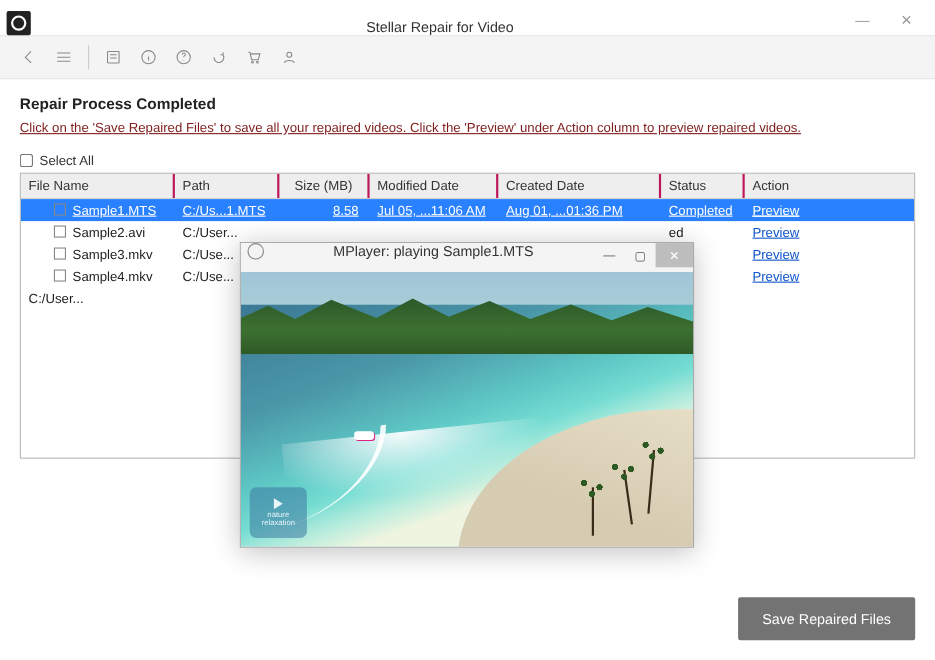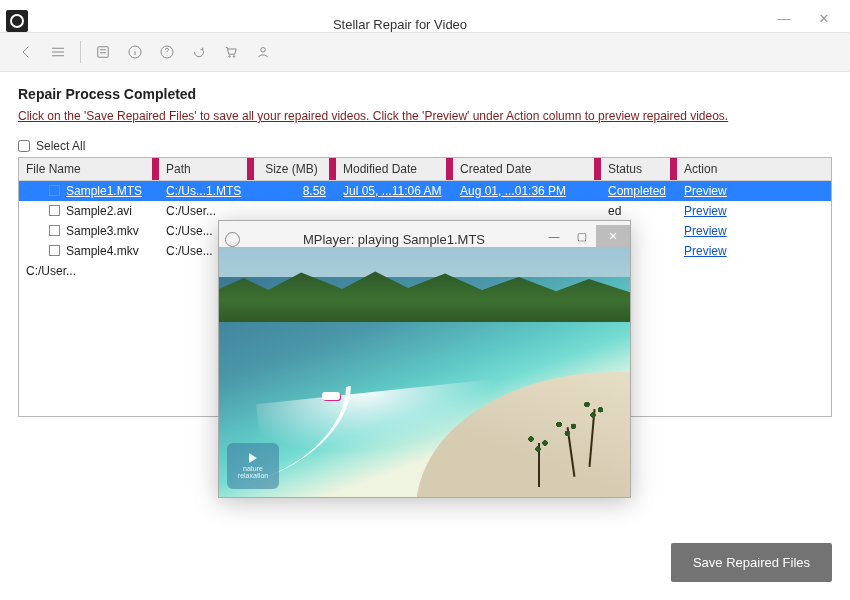--- a/index.html
+++ b/index.html
@@ -23,36 +23,36 @@
 .content { padding: 14px 18px 12px 18px; }
 .heading { font-size:14px; font-weight:600; color:#222; margin-bottom:6px; }
 .subtext { font-size:12px; color:#7f1d1d; margin-bottom:14px; line-height:1.4;text-decoration:underline; }
 
 .select-all { display:flex;align-items:center;gap:6px;font-size:12px;color:#333;margin-bottom:4px; }
 .select-all input{ width:12px;height:12px; }
 
 
 .table-wrap { border:1px solid #b8b8b8; height:260px; overflow:hidden; background:#fff; }
 .thead { display:flex; background:#eee; border-bottom:1px solid #cfcfcf; font-size:12px; color:#333; }
-.th { padding:4px 7px; border-right:7px solid #be185d; }
+.th { padding:4px 7px; border-right:2px solid #be185d; }
 .th:last-child{border-right:none;}
 .c-name{width:140px;} .c-path{width:95px;} .c-size{width:82px;text-align:center;} .c-mod{width:117px;} .c-cre{width:148px;} .c-stat{width:76px;} .c-act{flex:1;}
 
 .trow{display:flex;font-size:12px;color:#222;height:20px;align-items:center;}
 .trow .td{padding:1px 7px;white-space:nowrap;overflow:hidden;text-overflow:ellipsis;}
 .trow .c-name{display:flex;align-items:center;gap:6px;padding-left:30px;}
 .trow .c-size{text-align:right;padding-right:10px;}
 .ck{width:11px;height:11px;border:1px solid #888;flex-shrink:0;}
 .trow.selected{background:#2981ff;color:#fff;text-decoration:underline;}
 .trow.selected .link{color:#fff;}
 .link{color:#1155cc;text-decoration:underline;cursor:pointer;}
 
 
 .popup { position:absolute; left:218px; top:220px; width:413px; background:#fff; border:1px solid #aaa; box-shadow:0 4px 24px rgba(0,0,0,0.25); }
-.popup-bar{height:26px;background:#f4f4f4;display:flex;align-items:flex-end;padding-left:6px;}
+.popup-bar{height:26px;background:#f4f4f4;display:flex;align-items:flex-start;padding-left:6px;}
 .popup-icon{width:15px;height:15px;border:1.5px solid #888;border-radius:50%;margin-right:8px;}
 .popup-title{flex:1;text-align:center;font-size:13px;color:#333;}
 .pbtn{width:28px;height:22px;display:flex;align-items:center;justify-content:center;color:#555;font-size:11px;cursor:pointer;}
 .pbtn.close{background:#bdbdbd;color:#fff;width:34px;}
 .preview-img{width:100%;height:250px;display:block;position:relative;overflow:hidden;}
 
 
 .sky{position:absolute;inset:0;background:linear-gradient(#9fc4d6 0%,#a8cdd8 12%);}
 .sea{position:absolute;top:12%;left:0;right:0;bottom:0;background:linear-gradient(160deg,#3b7895 0%,#4a97a8 28%,#5fc9c6 47%,#77ddd3 56%,#b6ecdd 63%,#eef4e0 70%);}
 .foam{position:absolute;top:55%;left:10%;width:88%;height:38%;background:radial-gradient(ellipse 60% 100% at 30% 0%,rgba(255,255,255,0.95),rgba(255,255,255,0)60%);transform:rotate(-6deg);}

